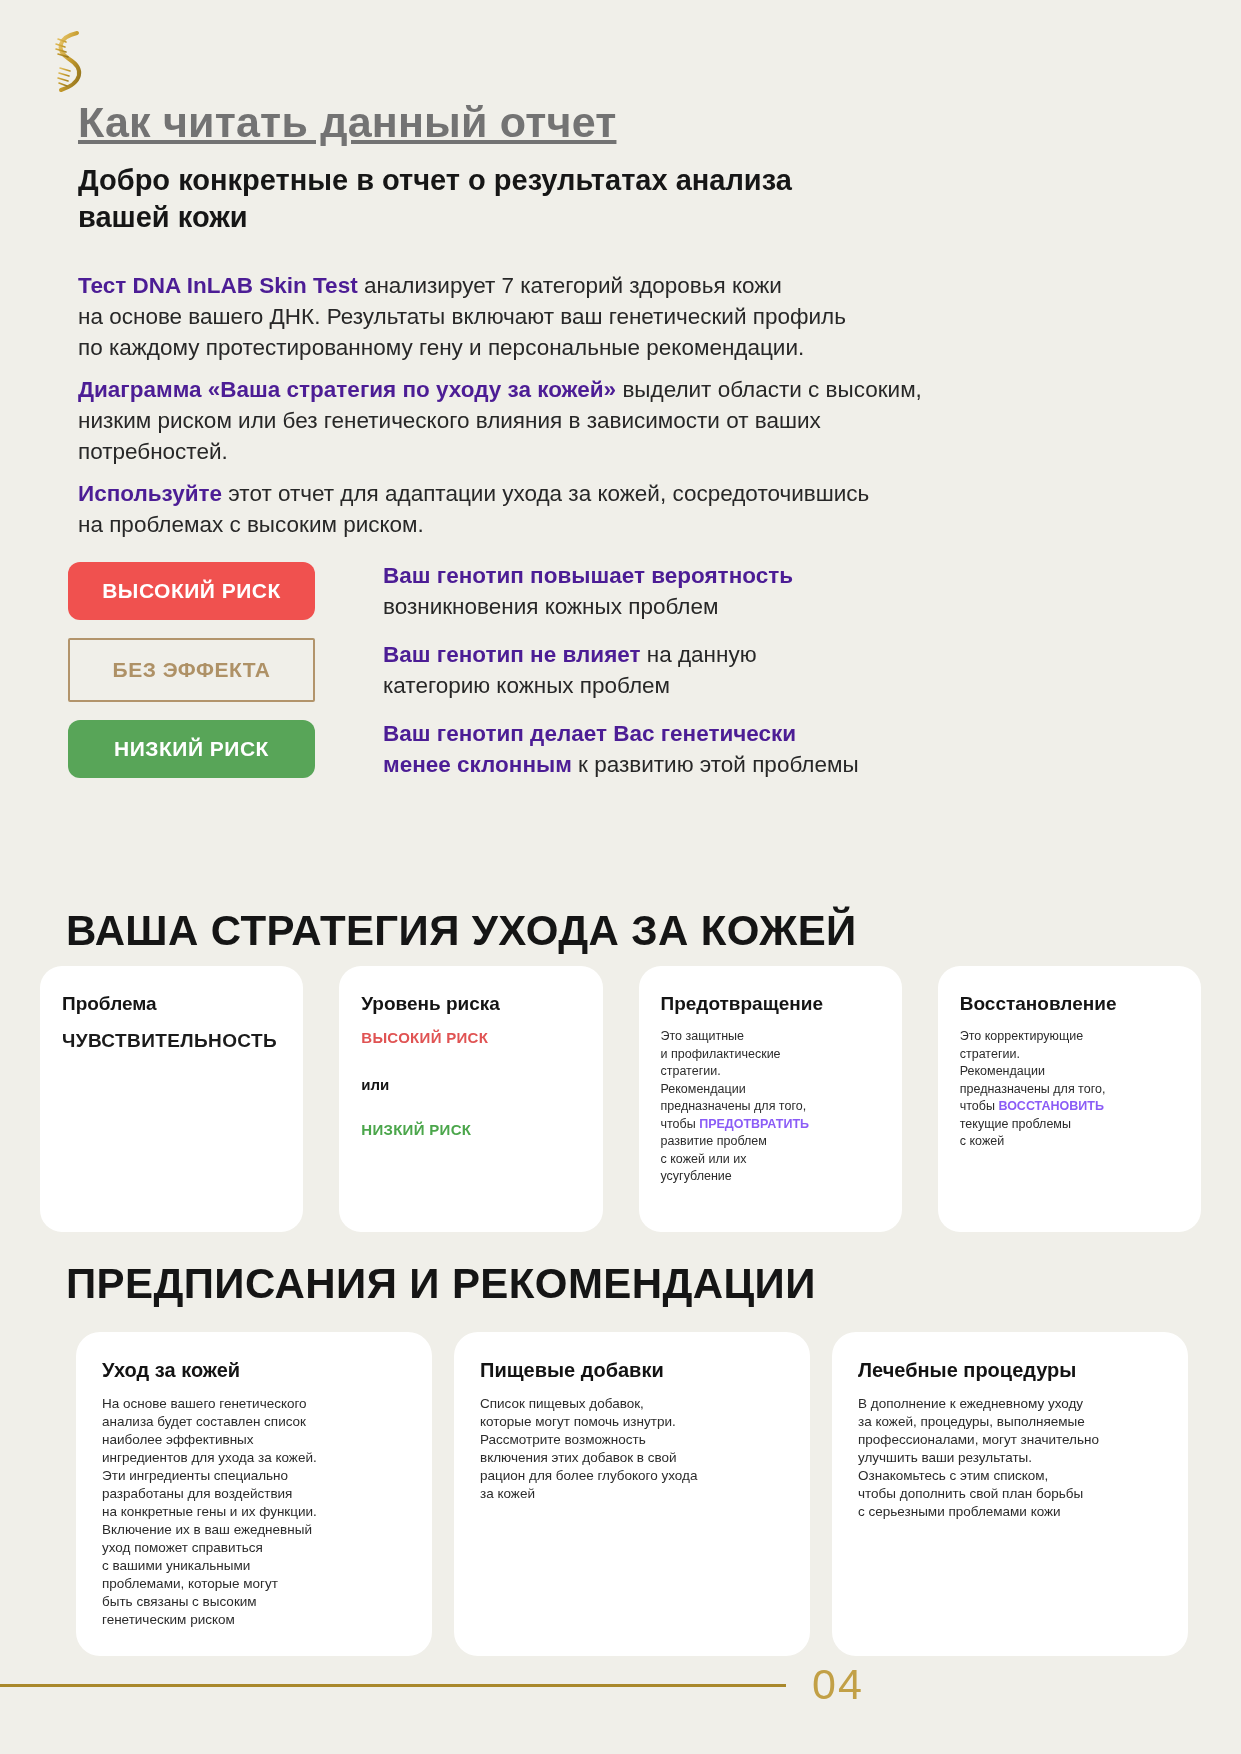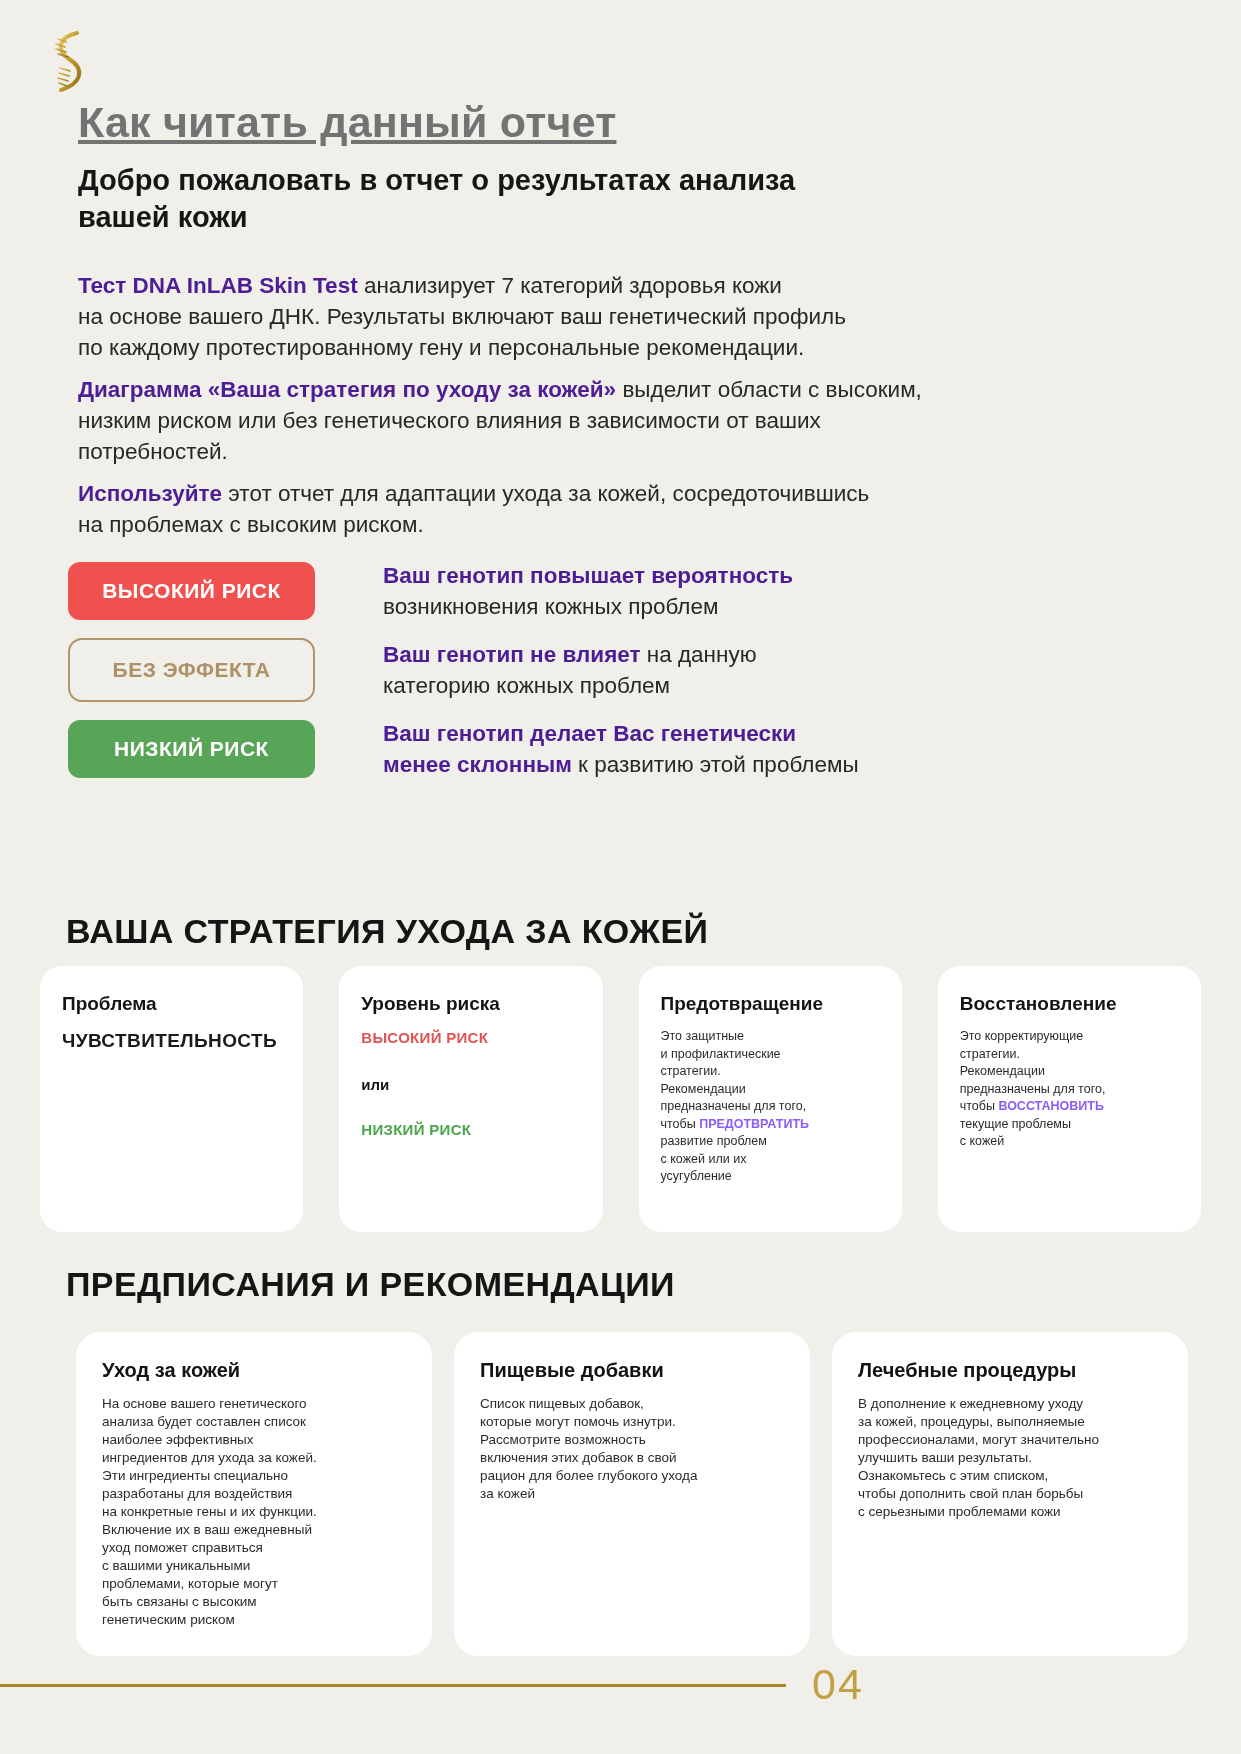--- a/index.html
+++ b/index.html
@@ -22,25 +22,25 @@
   .intro p b, .legend-desc b { color: #4c1d95; }
 
   .legend { margin: 20px 0 0 28px; display: flex; flex-direction: column; gap: 16px; }
   .legend-row { display: flex; align-items: center; }
   .badge {
     width: 247px; min-height: 58px; border-radius: 12px;
     display: flex; align-items: center; justify-content: center;
     font-size: 21px; font-weight: 700; letter-spacing: .5px; text-align: center;
   }
   .badge.high { background: #F0514F; color: #ffffff; }
-  .badge.neutral { border: 2.5px solid #B2946B; color: #AE9166; background: transparent; min-height: 64px; border-radius: 14px; text-align: right; }
+  .badge.neutral { border: 2.5px solid #B2946B; color: #AE9166; background: transparent; min-height: 64px; border-radius: 2px; text-align: right; }
   .badge.low { background: #58A558; color: #ffffff; }
   .legend-desc { margin: 0 0 0 68px; font-size: 22.5px; line-height: 31px; white-space: pre-line; max-width: 560px; color: #272727; }
 
-  .section-heading { margin: 133px 0 0 26px; font-size: 34px; line-height: 36px; font-weight: 700; letter-spacing: .4px; color: #151515; }
+  .section-heading { margin: 133px 0 0 26px; font-size: 42px; line-height: 36px; font-weight: 700; letter-spacing: .4px; color: #151515; }
   .rec-heading { margin-top: 34px; }
 
   .cards-row { display: flex; align-items: stretch; margin-top: 17px; }
   .strategy-row { gap: 36px; }
   .s-card { width: 276px; min-height: 266px; background: #ffffff; border-radius: 22px; padding: 27px 22px; }
   .s-title { font-size: 19px; font-weight: 700; color: #141414; }
   .problem-value { margin-top: 15px; font-size: 19px; font-weight: 600; letter-spacing: .4px; color: #1b1b1b; }
   .risk-high { margin-top: 14px; font-size: 15px; font-weight: 700; color: #E05353; letter-spacing: .3px; }
   .risk-or   { margin-top: 30px; font-size: 15px; font-weight: 700; color: #141414; }
   .risk-low  { margin-top: 28px; font-size: 15px; font-weight: 700; color: #4BA64B; letter-spacing: .3px; }
@@ -71,21 +71,21 @@
       </defs>
       <path d="M31 3 C13 7 9 20 23 29 C39 39 36 53 15 60" fill="none" stroke="url(#gg)" stroke-width="4" stroke-linecap="round"></path>
       <path d="M12 9 L20 12 M10 14 L19 17 M10 19 L20 22 M12 24 L22 27" fill="none" stroke="url(#gg)" stroke-width="1.6" stroke-linecap="round"></path>
       <path d="M14 38 L24 41 M13 43 L23 46 M12 48 L22 51 M13 53 L21 56" fill="none" stroke="url(#gg)" stroke-width="1.6" stroke-linecap="round"></path>
     </svg>
   </div>
 
   <div class="content">
 
     <h1 class="title">Как читать данный отчет</h1>
-    <h2 class="subtitle">Добро пожаловать в отчет о результатах анализа
+    <h2 class="subtitle">Добро конкретные в отчет о результатах анализа
 вашей кожи</h2>
 
     <div class="intro">
       <p><b>Тест DNA InLAB Skin Test</b><span> анализирует 7 категорий здоровья кожи
 на основе вашего ДНК. Результаты включают ваш генетический профиль
 по каждому протестированному гену и персональные рекомендации.</span></p>
       <p><b>Диаграмма «Ваша стратегия по уходу за кожей»</b><span> выделит области с высоким,
 низким риском или без генетического влияния в зависимости от ваших
 потребностей.</span></p>
       <p><b>Используйте</b><span> этот отчет для адаптации ухода за кожей, сосредоточившись

